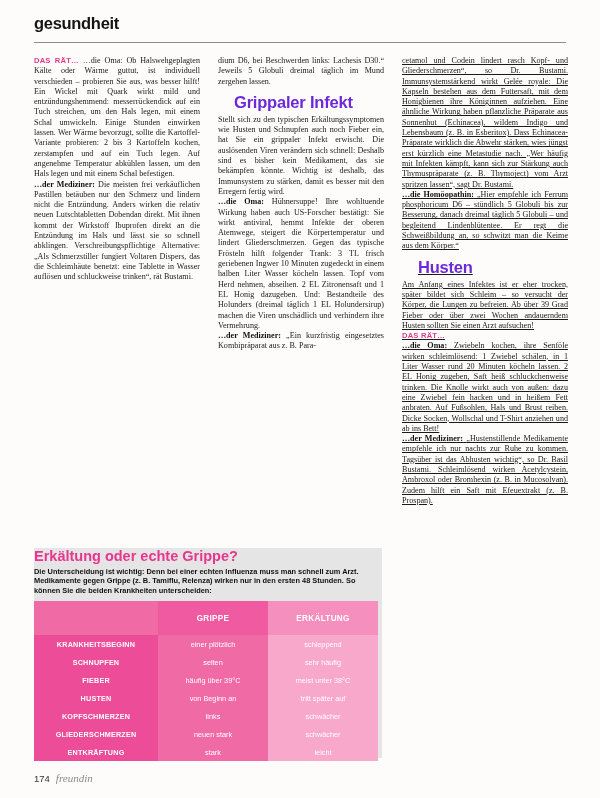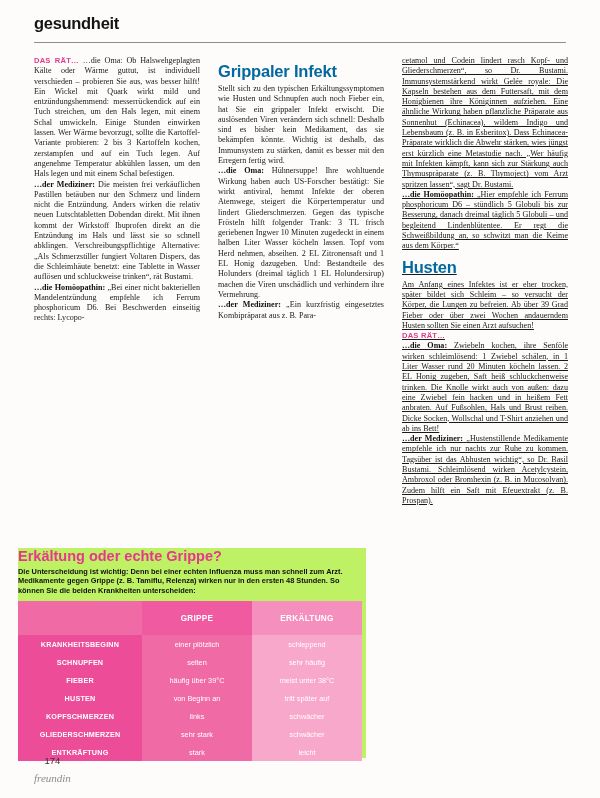--- a/index.html
+++ b/index.html
@@ -71,36 +71,36 @@
     font-size: 7.6px;
     letter-spacing: 0.2px;
   }
   .inline-label {
     font-weight: bold;
     color: #111;
   }
   h2.section {
     font-family: "Liberation Sans", sans-serif;
     font-weight: bold;
-    color: #0369a1;
+    color: #6d28d9;
     font-size: 16.5px;
     line-height: 17px;
-    margin: 7px 0 4px 0;
+    margin: 7px 0 4px 16px;
     letter-spacing: -0.2px;
   }
   .blk { margin-bottom: 0; }
 
   
   .box {
     position: absolute;
-    left: 18px;
+    left: 34px;
     top: 548px;
     width: 348px;
     height: 210px;
-    background: #bef264;
+    background: #e5e5e5;
   }
   .box-title {
     font-family: "Liberation Sans", sans-serif;
     font-weight: bold;
     font-size: 14.5px;
     color: #e8368f;
     margin: 0 0 3px 0;
   }
   .box-sub {
     font-family: "Liberation Sans", sans-serif;
@@ -163,21 +163,20 @@
     line-height: 36px;
   }
 
   .footer {
     position: absolute;
     left: 34px;
     bottom: 14px;
     display: flex;
     align-items: center;
     gap: 6px;
-    flex-direction: column;
   }
   .pagenum {
     font-family: "Liberation Sans", sans-serif;
     font-size: 9.5px;
     color: #333;
   }
   .brand {
     font-family: "Liberation Serif", serif;
     font-style: italic;
     font-size: 11px;
@@ -198,27 +197,26 @@
 
     <div class="col col1">
       <p class="blk">
         <span class="lead-label">DAS RÄT…</span>
         <span>…die Oma: Ob Halswehgeplagten Kälte oder Wärme guttut, ist individuell verschieden – probieren Sie aus, was besser hilft! Ein Wickel mit Quark wirkt mild und entzündungshemmend: messerrückendick auf ein Tuch streichen, um den Hals legen, mit einem Schal umwickeln. Einige Stunden einwirken lassen. Wer Wärme bevorzugt, sollte die Kartoffel-Variante probieren: 2 bis 3 Kartoffeln kochen, zerstampfen und auf ein Tuch legen. Auf angenehme Temperatur abkühlen lassen, um den Hals legen und mit einem Schal befestigen.</span>
       </p>
       <p class="blk">
         <span class="inline-label">…der Mediziner:</span>
         <span>Die meisten frei verkäuflichen Pastillen betäuben nur den Schmerz und lindern nicht die Entzündung. Anders wirken die relativ neuen Lutschtabletten Dobendan direkt. Mit ihnen kommt der Wirkstoff Ibuprofen direkt an die Entzündung im Hals und lässt sie so schnell abklingen. Verschreibungspflichtige Alternative: „Als Schmerzstiller fungiert Voltaren Dispers, das die Schleimhäute benetzt: eine Tablette in Wasser auflösen und schluckweise trinken“, rät Bustami.</span>
       </p>
-      <p class="blk">
-        <span class="inline-label">…die Homöopathin:</span>
-        <span>„Bei einer nicht bakteriellen Mandelentzündung empfehle ich Ferrum phosphoricum D6. Bei Beschwerden einseitig rechts: Lycopo-</span>
-      </p>
     </div>
 
     <div class="col col2">
+      <p class="blk">
+        <span>dium D6, bei Beschwerden links: Lachesis D30.“ Jeweils 5 Globuli dreimal täglich im Mund zergehen lassen.</span>
+      </p>
       <h2 class="section">Grippaler Infekt</h2>
       <p class="blk">Stellt sich zu den typischen Erkältungssymptomen wie Husten und Schnupfen auch noch Fieber ein, hat Sie ein grippaler Infekt erwischt. Die auslösenden Viren verändern sich schnell: Deshalb sind es bisher kein Medikament, das sie bekämpfen könnte. Wichtig ist deshalb, das Immunsystem zu stärken, damit es besser mit den Erregern fertig wird.</p>
       <p class="blk">
         <span class="inline-label">…die Oma:</span>
         <span>Hühnersuppe! Ihre wohltuende Wirkung haben auch US-Forscher bestätigt: Sie wirkt antiviral, hemmt Infekte der oberen Atemwege, steigert die Körpertemperatur und lindert Gliederschmerzen. Gegen das typische Frösteln hilft folgender Trank: 3 TL frisch geriebenen Ingwer 10 Minuten zugedeckt in einem halben Liter Wasser köcheln lassen. Topf vom Herd nehmen, abseihen. 2 EL Zitronensaft und 1 EL Honig dazugeben. Und: Bestandteile des Holunders (dreimal täglich 1 EL Holundersirup) machen die Viren unschädlich und verhindern ihre Vermehrung.</span>
       </p>
       <p class="blk">
         <span class="inline-label">…der Mediziner:</span>
         <span>„Ein kurzfristig eingesetztes Kombipräparat aus z. B. Para-</span>
       </p>
@@ -285,21 +283,21 @@
           <td class="cola">von Beginn an</td>
           <td class="colb">tritt später auf</td>
         </tr>
         <tr>
           <td class="rowlabel">KOPFSCHMERZEN</td>
           <td class="cola">links</td>
           <td class="colb">schwächer</td>
         </tr>
         <tr>
           <td class="rowlabel">GLIEDERSCHMERZEN</td>
-          <td class="cola">sehr stark</td>
+          <td class="cola">neuen stark</td>
           <td class="colb">schwächer</td>
         </tr>
         <tr>
           <td class="rowlabel">ENTKRÄFTUNG</td>
           <td class="cola">stark</td>
           <td class="colb">leicht</td>
         </tr>
       </tbody>
     </table>
   </div>

